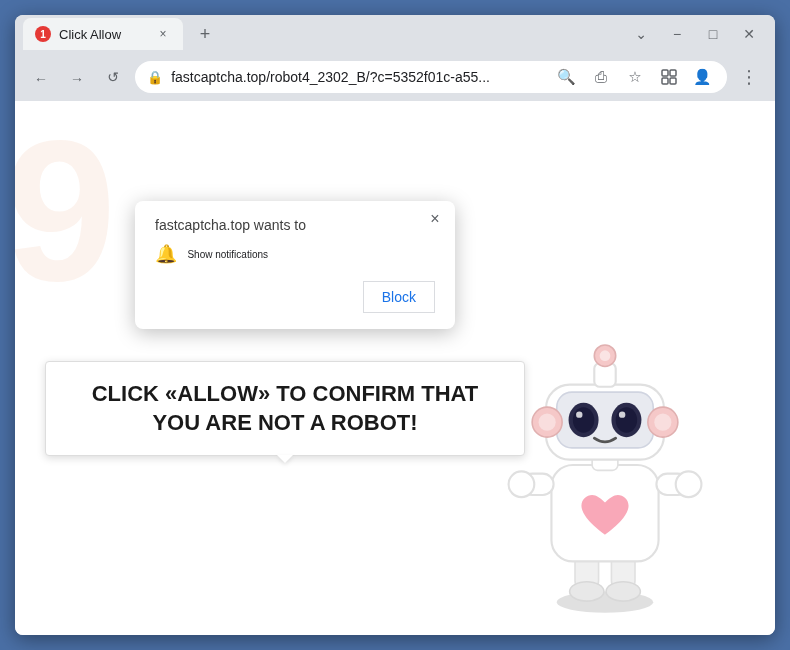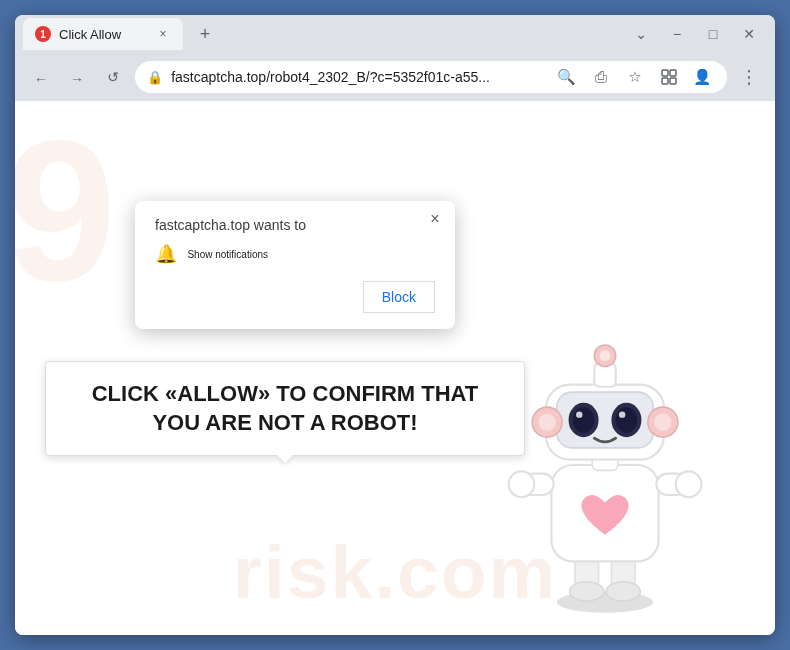--- a/index.html
+++ b/index.html
@@ -397,21 +397,20 @@
         </div>
         <div class="url-icon-btn">👤</div>
       </div>
     </div>
     <div class="menu-btn">⋮</div>
   </div>
 
   <div class="page-content">
 
     <div class="nine-watermark">9</div>
-    <div class="risk-watermark">risk.com</div>
 
     <div class="permission-popup">
       <div class="popup-close">×</div>
       <div class="popup-title">fastcaptcha.top wants to</div>
       <div class="popup-notification-row">
         <span class="bell-icon">🔔</span>
         <span class="notification-text">Show notifications</span>
       </div>
       <div class="popup-buttons">
         <button class="btn-block">Block</button>

